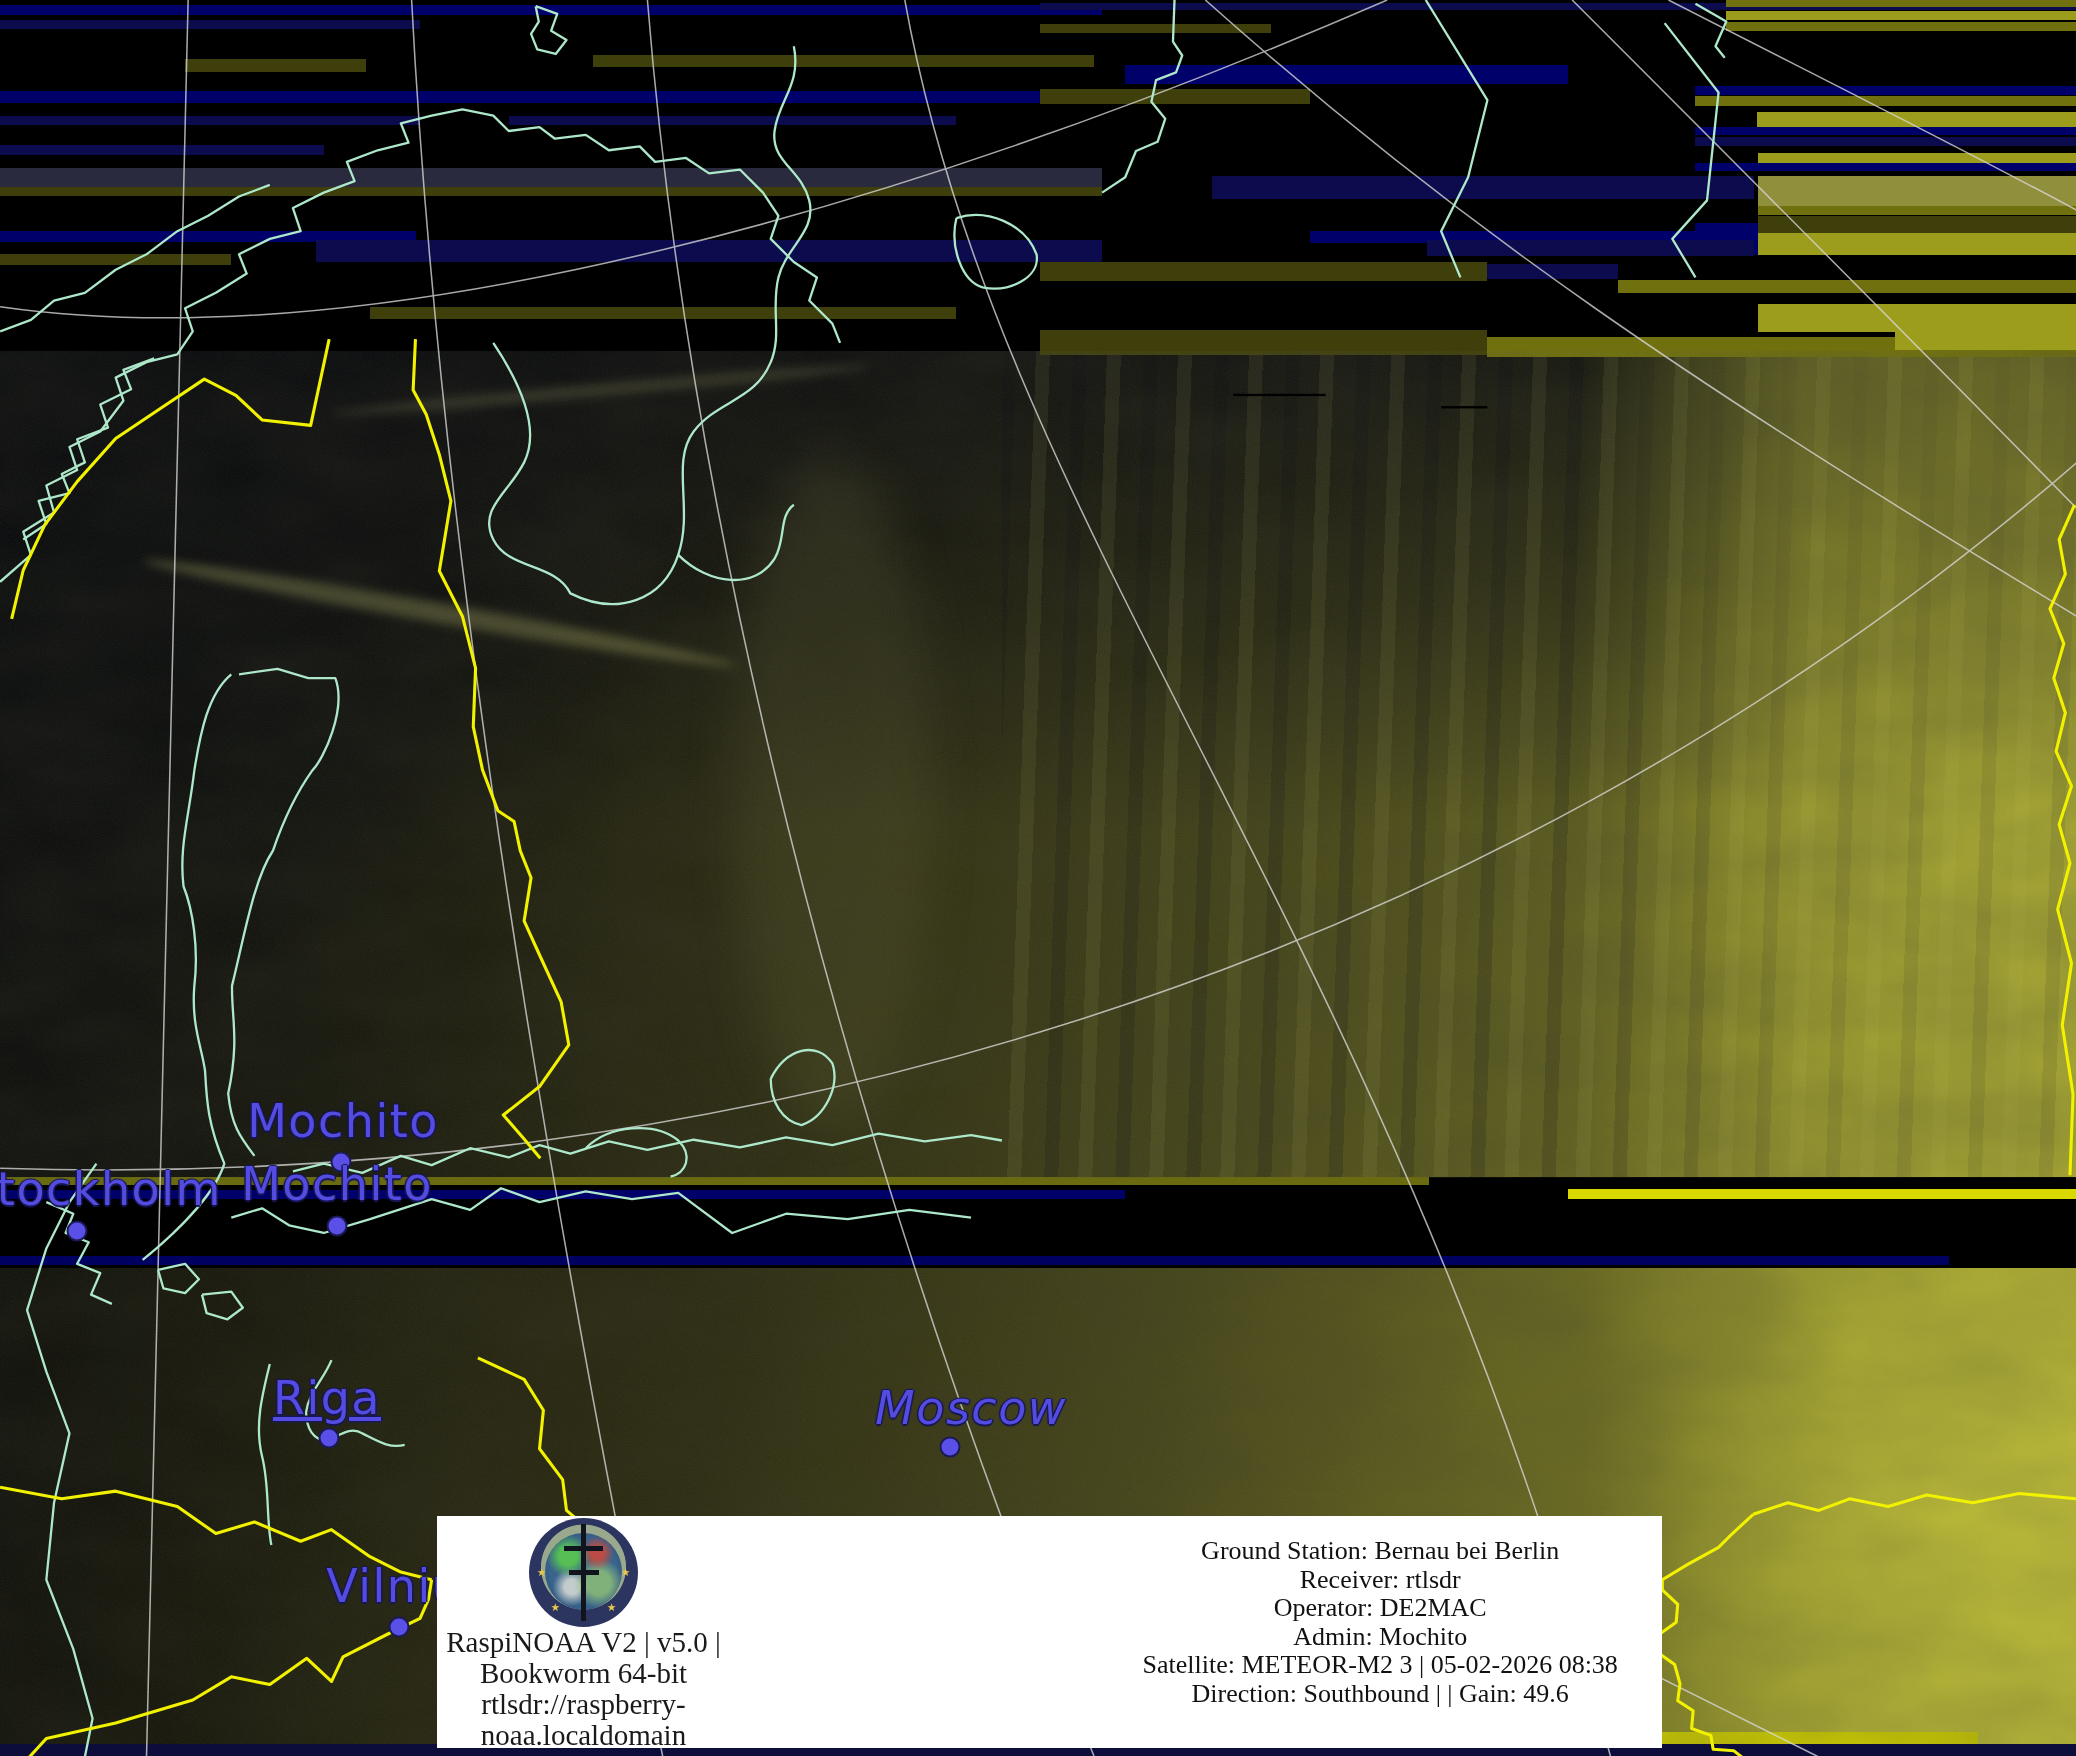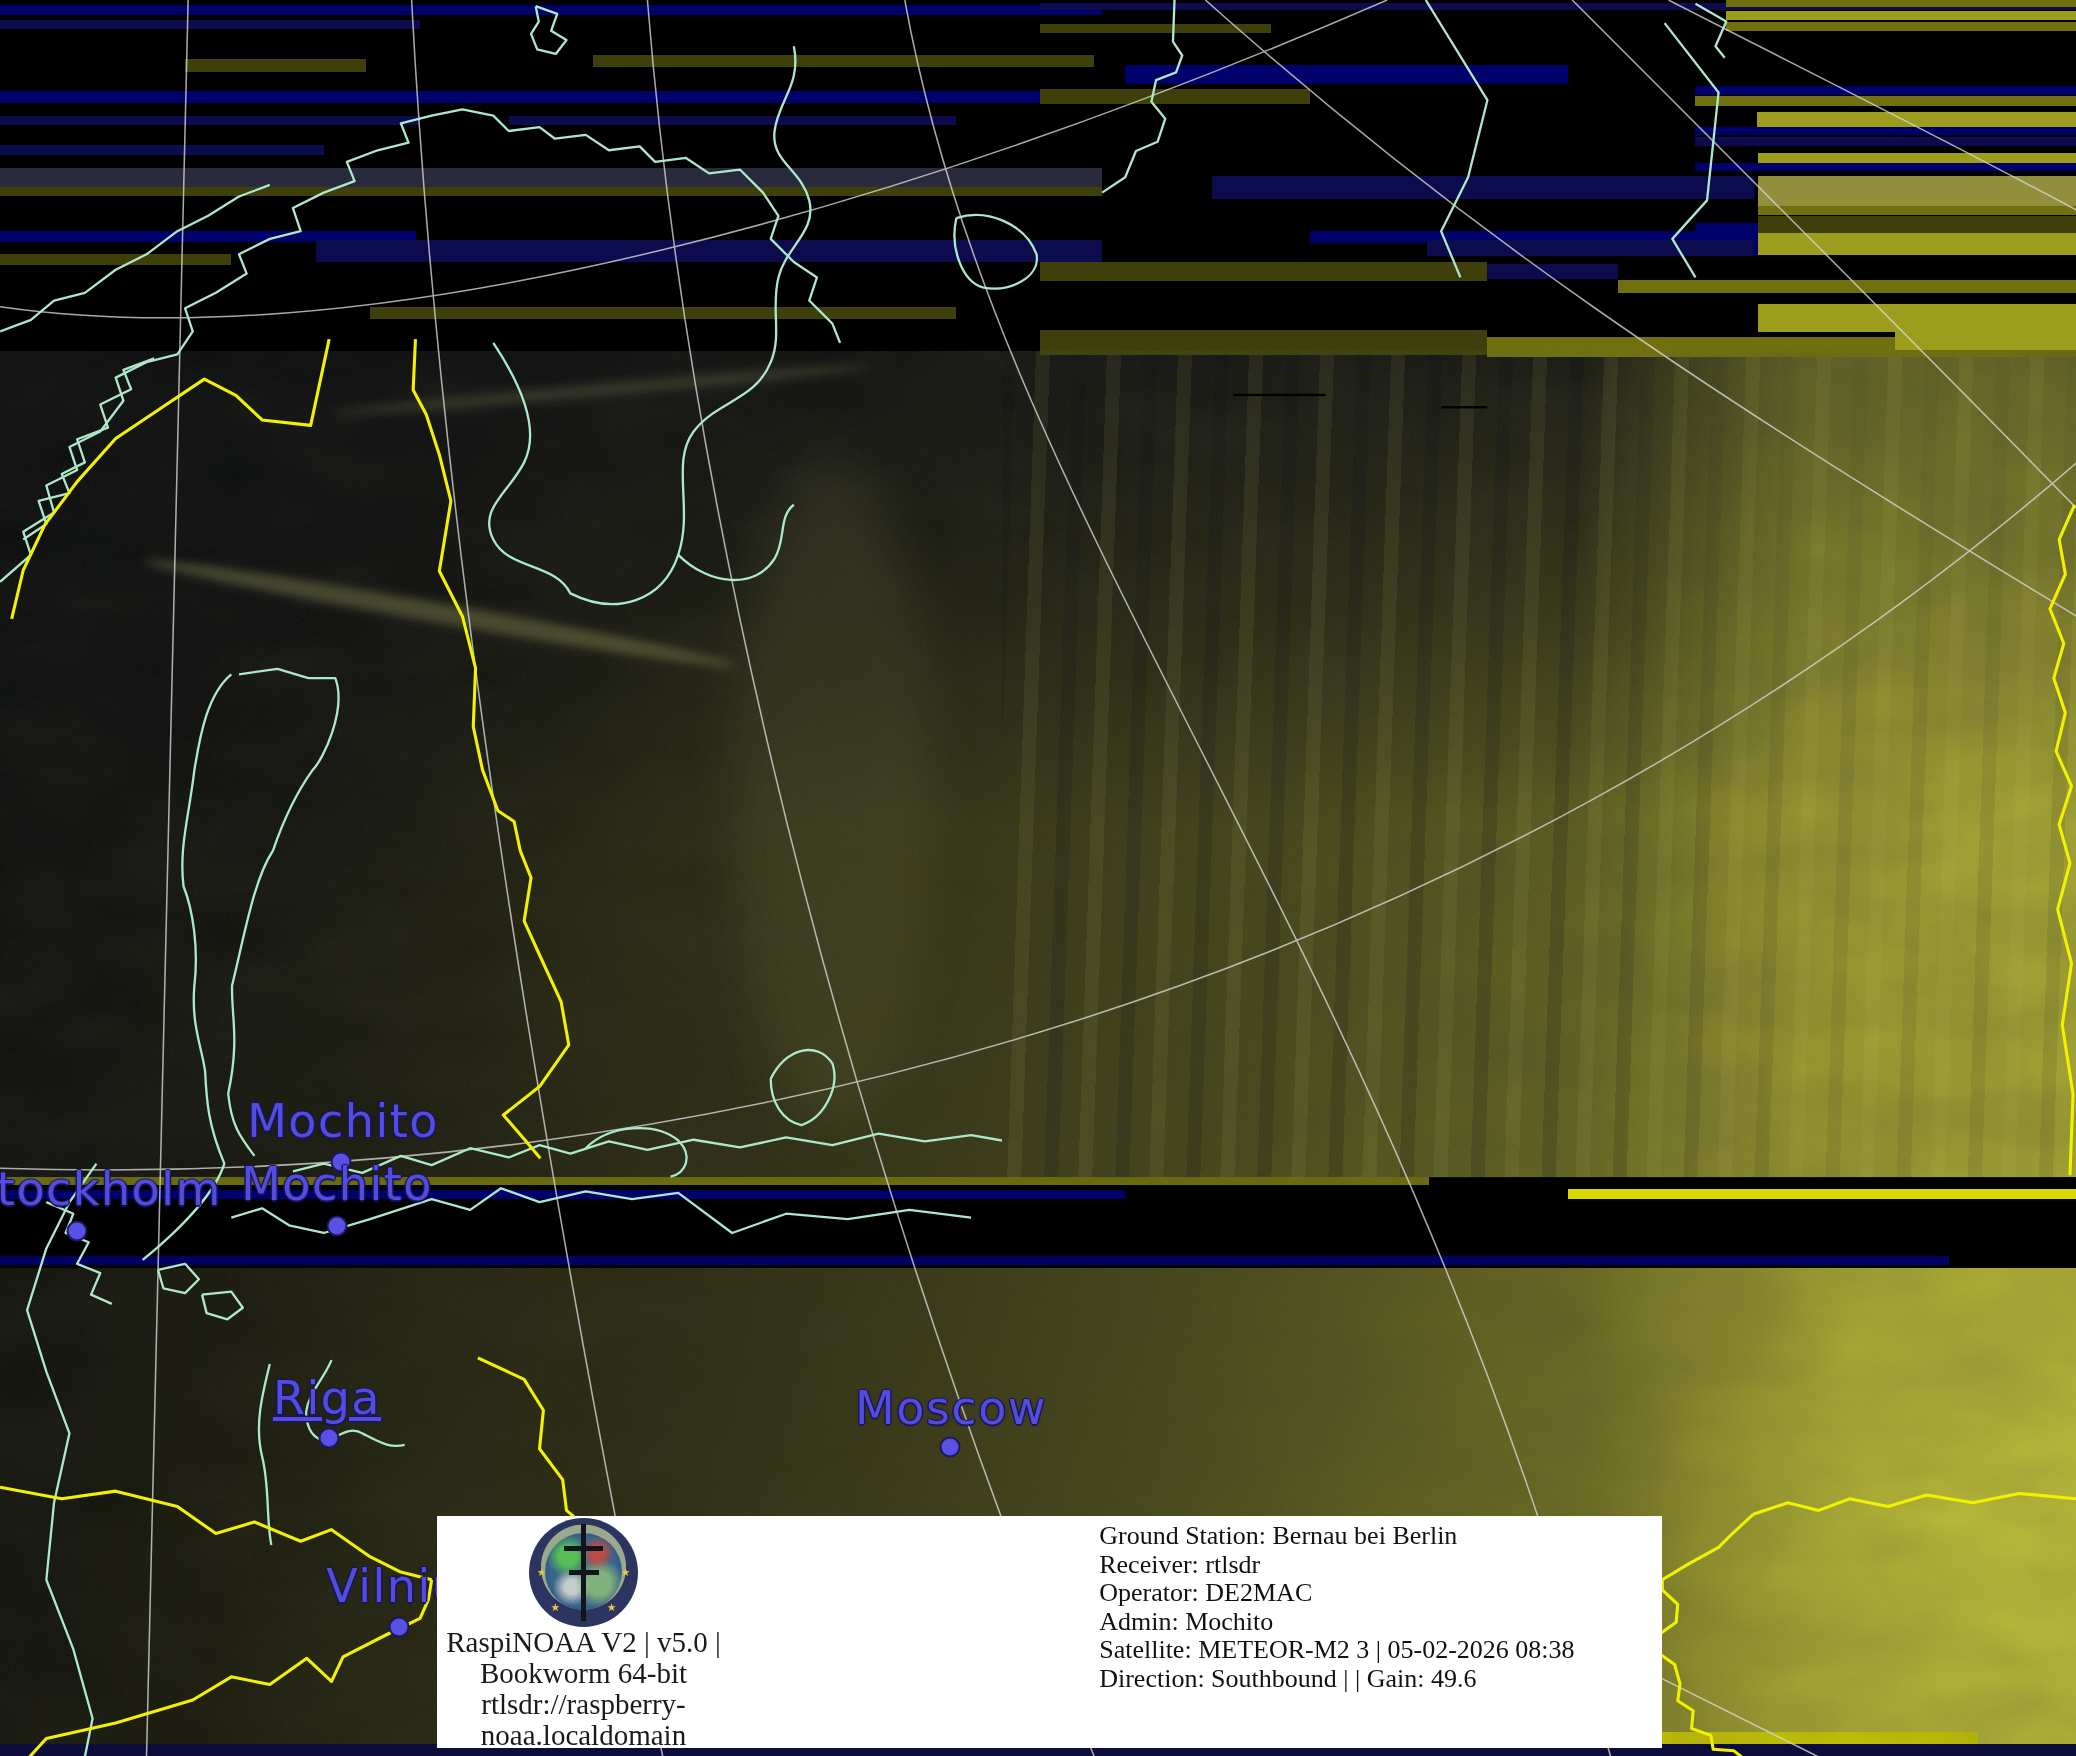--- a/index.html
+++ b/index.html
@@ -64,23 +64,23 @@
       radial-gradient(circle at 68% 26%, rgba(220,70,50,.8) 0 8%, transparent 22%),
       radial-gradient(circle at 70% 65%, rgba(140,190,120,.85) 0 16%, transparent 34%),
       radial-gradient(circle at 35% 70%, rgba(230,230,220,.8) 0 10%, transparent 26%),
       radial-gradient(circle at 50% 50%, #39648c 0 60%, #2a4a70 100%);}
   #logo .antenna{position:absolute;left:52px;top:6.2px;width:5.4px;height:97px;background:#10141c;}
   #logo .antenna:before{content:"";position:absolute;left:-17px;top:21.6px;width:39px;height:4.6px;background:#10141c;}
   #logo .antenna:after{content:"";position:absolute;left:-12.3px;top:46px;width:30px;height:4.6px;background:#10141c;}
   #logo .star{position:absolute;color:#e8c84a;font-size:10.8px;}
   #lefttext{margin-top:0px;font-family:"Liberation Serif","DejaVu Serif",serif;
     font-size:29px;line-height:31px;color:#1a1a1a;}
-  #rightcol{position:absolute;right:0.8px;top:0;width:562px;height:100%;
+  #rightcol{position:absolute;right:0.8px;top:0;width:562px;height:100%;text-align:center;
     font-family:"Liberation Serif","DejaVu Serif",serif;font-size:26px;line-height:28.5px;color:#111;
-    padding-top:6px;box-sizing:border-box;}
+    padding-top:21px;box-sizing:border-box;}
 </style>
 </head>
 <body>
 
 <div id="screen">
 
   <div id="base" class="tex"></div>
   <div id="topDark" class="tex"></div>
   <div id="leftDark" class="tex"></div>
   <div id="vstreaks" class="tex"></div>
@@ -223,21 +223,21 @@
 
   <div id="labels">
       <div class="city" style="left: 94px; top: 1216px;">Stockholm</div>
       <div class="citydot" style="left: 77px; top: 1231px;"></div>
       <div class="city" style="left: 343px; top: 1148px;">Mochito</div>
       <div class="citydot" style="left: 341px; top: 1162px;"></div>
       <div class="city" style="left: 337px; top: 1211px;">Mochito</div>
       <div class="citydot" style="left: 337px; top: 1226px;"></div>
       <div class="city" style="left: 327px; top: 1425px; text-decoration: underline;">Riga</div>
       <div class="citydot" style="left: 329px; top: 1438px;"></div>
-      <div class="city" style="left: 951px; top: 1435px;">Moscow</div>
+      <div class="city" style="left: 971px; top: 1435px; font-style: italic;">Moscow</div>
       <div class="citydot" style="left: 950px; top: 1447px;"></div>
       <div class="city" style="left: 407px; top: 1613px;">Vilnius</div>
       <div class="citydot" style="left: 399px; top: 1627px;"></div>
     </div>
 
   <div id="infobox">
     <div id="leftcol">
       <div id="logo">
         <div class="earth"></div>
         <div class="antenna"></div>

